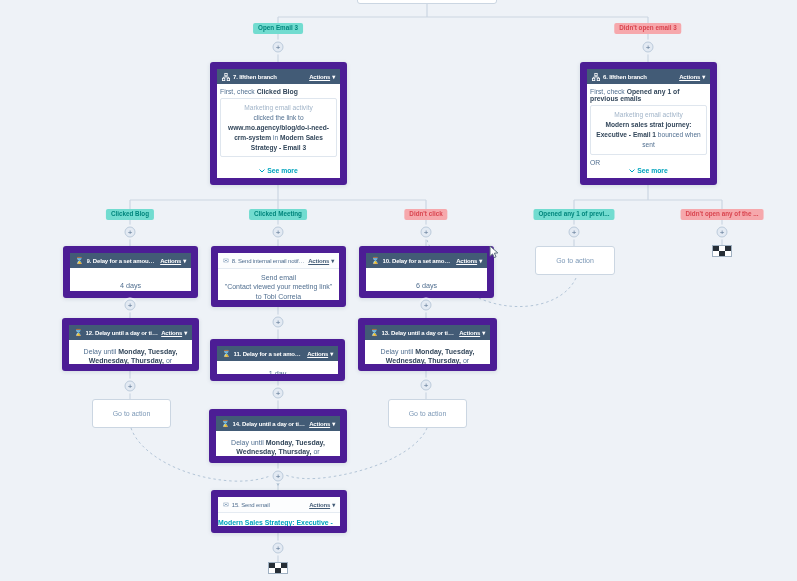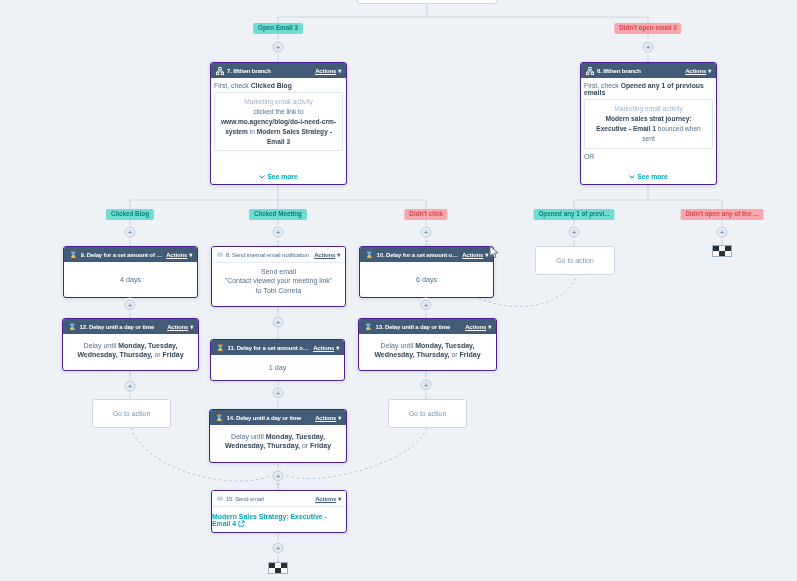--- a/index.html
+++ b/index.html
@@ -1,21 +1,21 @@
 <!DOCTYPE html>
 <html><head>
 <meta charset="utf-8">
 <style>
   html,body{margin:0;padding:0;}
   body{font-family:"Liberation Sans",sans-serif;background:#eef2f7;}
   #canvas{position:relative;width:797px;height:581px;overflow:hidden;background:#eef2f7;}
   svg.overlay{position:absolute;left:0;top:0;z-index:0;}
 
   
-  .node{position:absolute;background:#fff;border:1px solid #4c1d95;border-radius:3px;
+  .node{position:absolute;background:#fff;border:7px solid #4c1d95;border-radius:3px;
         box-shadow:0 1px 4px rgba(51,71,91,.14);z-index:2;box-sizing:border-box;overflow:hidden;}
   .node-header{display:flex;align-items:center;gap:3px;height:15px;padding:0 5px;
         font-size:6px;font-weight:700;letter-spacing:-.15px;white-space:nowrap;}
   .hdr-dark{background:#425b76;color:#fff;}
   .hdr-light{background:#fcfdfe;color:#516f90;border-bottom:1px solid #e5ebf2;font-weight:400;}
   .hdr-title{flex:1;overflow:hidden;text-overflow:ellipsis;}
   .actions{display:flex;align-items:center;gap:2px;cursor:pointer;font-size:6px;font-weight:700;}
   .hdr-dark .actions{color:#fff;}
   .hdr-light .actions{color:#425b76;}
   .actions .lbl{text-decoration:underline;}

